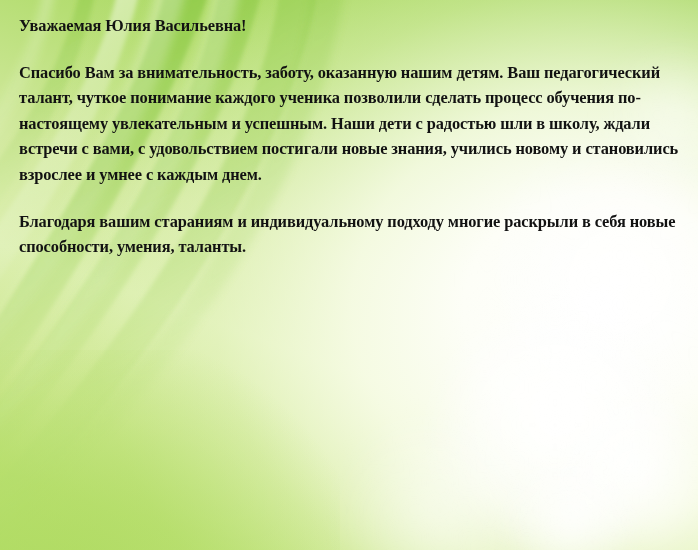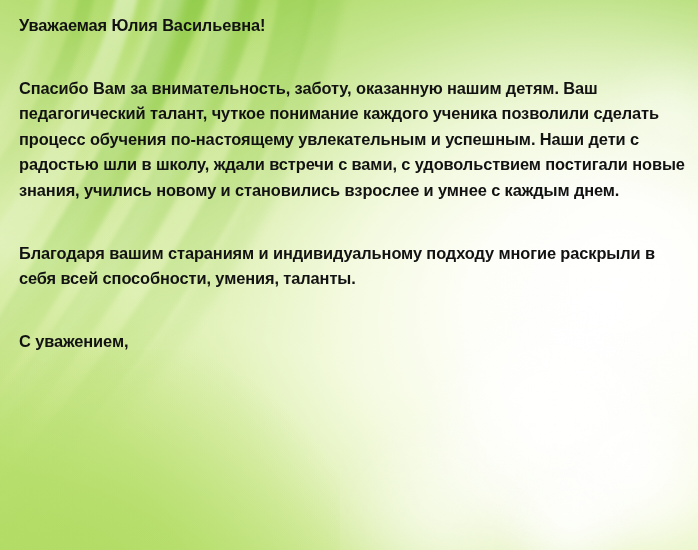--- a/index.html
+++ b/index.html
@@ -7,21 +7,21 @@
     margin: 0;
     padding: 0;
     background: #ffffff;
   }
 
   #card {
     position: relative;
     width: 698px;
     height: 550px;
     overflow: hidden;
-    font-family: Liberation Sans, sans-serif;
+    font-family: Liberation Serif, serif;
     
     background:
       radial-gradient(ellipse 620px 520px at 86% 56%, #ffffff 0%, #fdfef7 22%, rgba(250,253,236,0.85) 40%, rgba(236,247,205,0.45) 62%, rgba(214,238,160,0.12) 82%, rgba(200,232,140,0) 100%),
       linear-gradient(200deg, #8fcc3f 0%, #9fd452 12%, #b6de74 30%, #d2e99f 48%, #dcefb0 62%, #cfe892 78%, #bbe070 90%, #b2dc64 100%);
   }
 
   
   .bokeh {
     position: absolute;
     border-radius: 50%;
@@ -71,21 +71,21 @@
     top: 13px;
     width: 666px;
     color: #121212;
     font-weight: bold;
     font-size: 16.4px;
     line-height: 25.6px;
     letter-spacing: -0.1px;
     -webkit-font-smoothing: antialiased;
   }
   #letter p { margin: 0; }
-  #letter p.gap { margin-top: 37px; }
+  #letter p.gap { margin-top: 21px; }
 </style>
 </head>
 <body>
 
 <div id="card">
 
   <div id="ribbons">
     <svg viewBox="0 0 360 550" preserveAspectRatio="none" aria-hidden="true">
       <defs>
         <linearGradient id="rg1" x1="0" y1="0" x2="0.35" y2="1">
@@ -140,17 +140,16 @@
   <div class="bokeh b5"></div>
   <div class="bokeh b1"></div>
   <div class="bokeh b2"></div>
   <div class="bokeh b3"></div>
   <div class="bokeh b6"></div>
   <div class="corner-wash"></div>
 
   <div id="letter">
     <p>Уважаемая Юлия Васильевна!</p>
     <p class="gap">Спасибо Вам за внимательность, заботу, оказанную нашим детям. Ваш педагогический талант, чуткое понимание каждого ученика позволили сделать процесс обучения по-настоящему увлекательным и успешным. Наши дети с радостью шли в школу, ждали встречи с вами, с удовольствием постигали новые знания, учились новому и становились взрослее и умнее с каждым днем.</p>
-    <p class="gap">Благодаря вашим стараниям и индивидуальному подходу многие раскрыли в себя всей способности, умения, таланты.</p>
-    <p class="gap">С уважением,</p>
+    <p class="gap">Благодаря вашим стараниям и индивидуальному подходу многие раскрыли в себя новые способности, умения, таланты.</p>
   </div>
 
 </div>
 
 </body></html>

